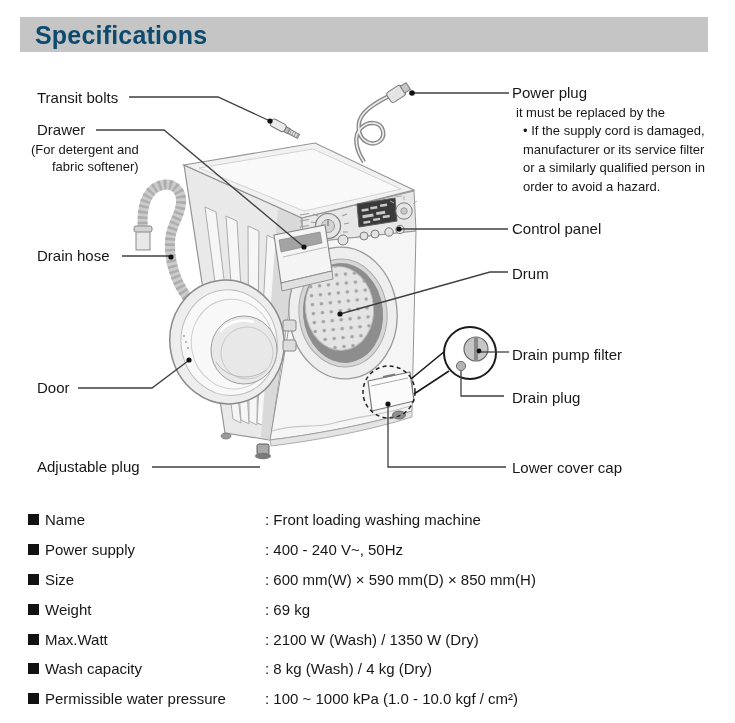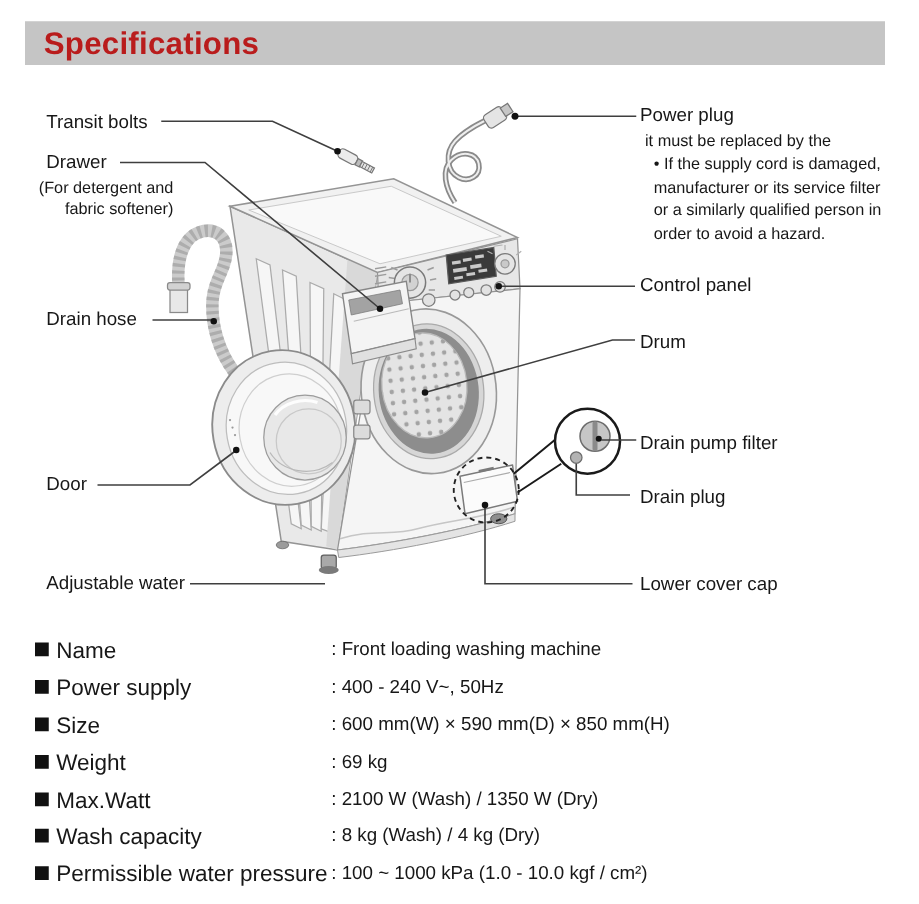--- a/index.html
+++ b/index.html
@@ -1,34 +1,34 @@
 <!DOCTYPE html>
 <html><head>
 <meta charset="utf-8">
 <style>
   html,body{margin:0;padding:0;background:#fff;}
   .page{position:relative;width:735px;height:723px;background:#fff;overflow:hidden;
         font-family:"Liberation Sans",sans-serif;color:#171717;}
   
   .titlebar{position:absolute;left:20px;top:17px;width:688px;height:35px;background:#c5c5c5;}
-  .titlebar h1{margin:0;padding:2px 0 0 15px;font-size:25px;line-height:33px;font-weight:bold;color:#b91c1c;letter-spacing:.2px;}
+  .titlebar h1{margin:0;padding:2px 0 0 15px;font-size:25px;line-height:33px;font-weight:bold;color:#0c4a6e;letter-spacing:.2px;}
   
   .diagram{position:absolute;left:12px;top:0;width:735px;height:505px;}
   .diagram svg{position:absolute;left:0;top:0;}
   .dlabel{position:absolute;font-size:15px;line-height:17px;white-space:nowrap;}
   .sublabel{position:absolute;font-size:13px;line-height:17px;white-space:nowrap;text-align:right;}
   .sublabel .l2{padding-left:6px;}
   .note{position:absolute;left:504px;top:104px;width:225px;font-size:13px;line-height:18.4px;}
   .note .note-line{padding-left:7px;}
   .note .note-line:first-child{padding-left:0;}
   
   .specs{position:absolute;left:28px;top:511px;width:695px;}
   .spec-row{position:relative;height:29.9px;}
   .spec-row .sq{position:absolute;left:0;top:3px;width:11px;height:11px;background:#111;}
-  .spec-row .lab{position:absolute;left:17px;top:0;font-size:18px;line-height:18px;}
+  .spec-row .lab{position:absolute;left:17px;top:0;font-size:15px;line-height:18px;}
   .spec-row .val{position:absolute;left:237px;top:0;font-size:15px;line-height:18px;white-space:nowrap;}
 </style>
 </head>
 <body>
 
 <div class="page">
 
   <div class="titlebar">
     <h1>Specifications</h1>
   </div>
@@ -194,21 +194,21 @@
     </svg>
 
     <div class="dlabel" style="left:25px;top:89px">Transit bolts</div>
     <div class="dlabel" style="left:25px;top:121px">Drawer</div>
     <div class="sublabel" style="left:19px;top:141px">
       <div>(For detergent and</div>
       <div class="l2">fabric softener)</div>
     </div>
     <div class="dlabel" style="left:25px;top:247px">Drain hose</div>
     <div class="dlabel" style="left:25px;top:379px">Door</div>
-    <div class="dlabel" style="left:25px;top:458px">Adjustable water</div>
+    <div class="dlabel" style="left:25px;top:458px">Adjustable plug</div>
     <div class="dlabel" style="left:500px;top:84px">Power plug</div>
     <div class="note">
       <div class="note-line">it must be replaced by the</div>
       <div class="note-line">• If the supply cord is damaged,</div>
       <div class="note-line">manufacturer or its service filter</div>
       <div class="note-line">or a similarly qualified person in</div>
       <div class="note-line">order to avoid a hazard.</div>
     </div>
     <div class="dlabel" style="left:500px;top:220px">Control panel</div>
     <div class="dlabel" style="left:500px;top:265px">Drum</div>

